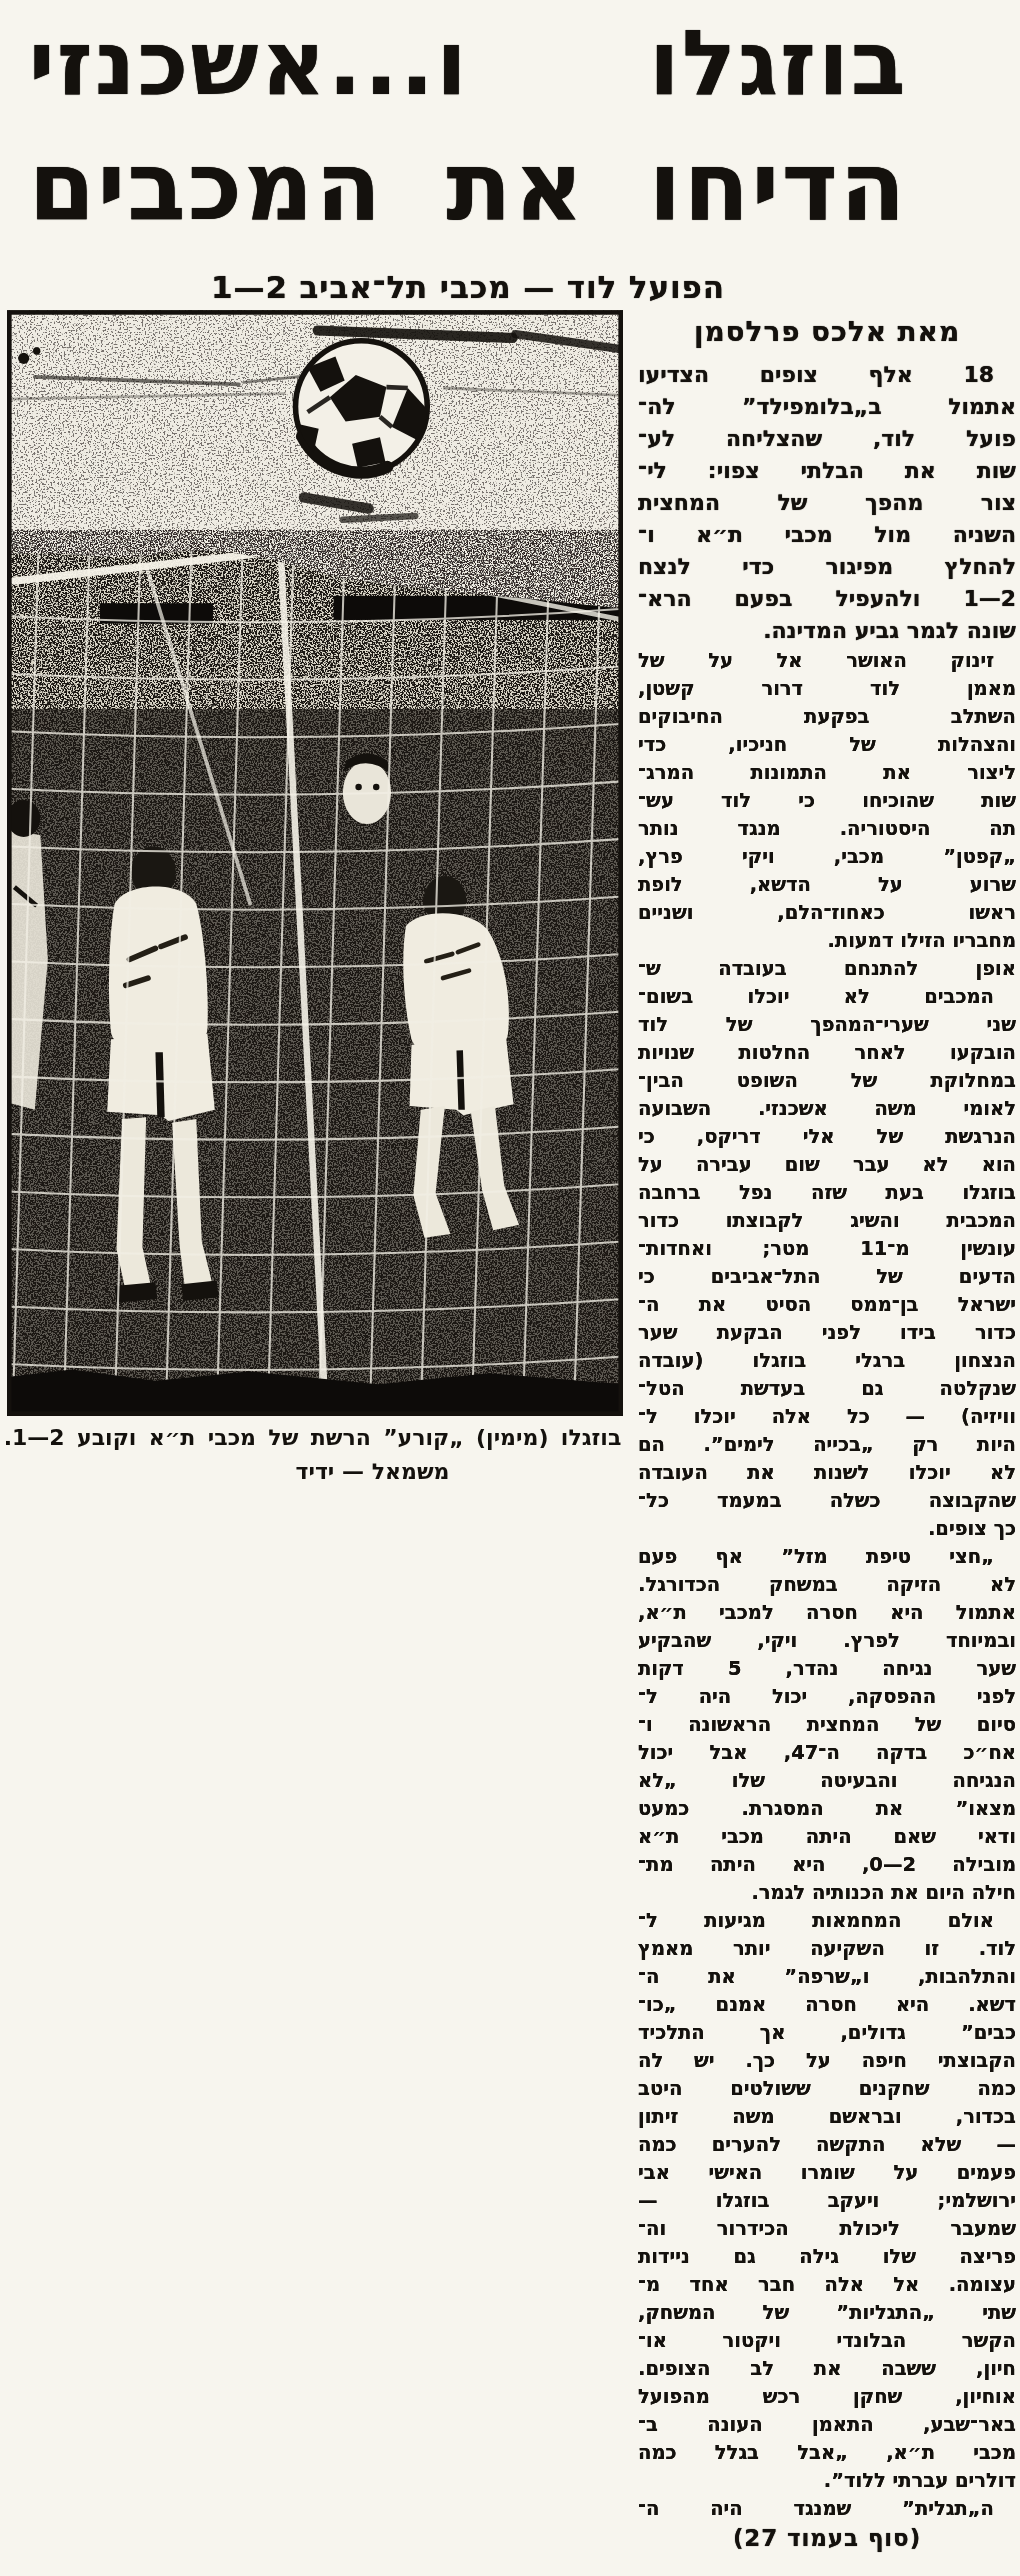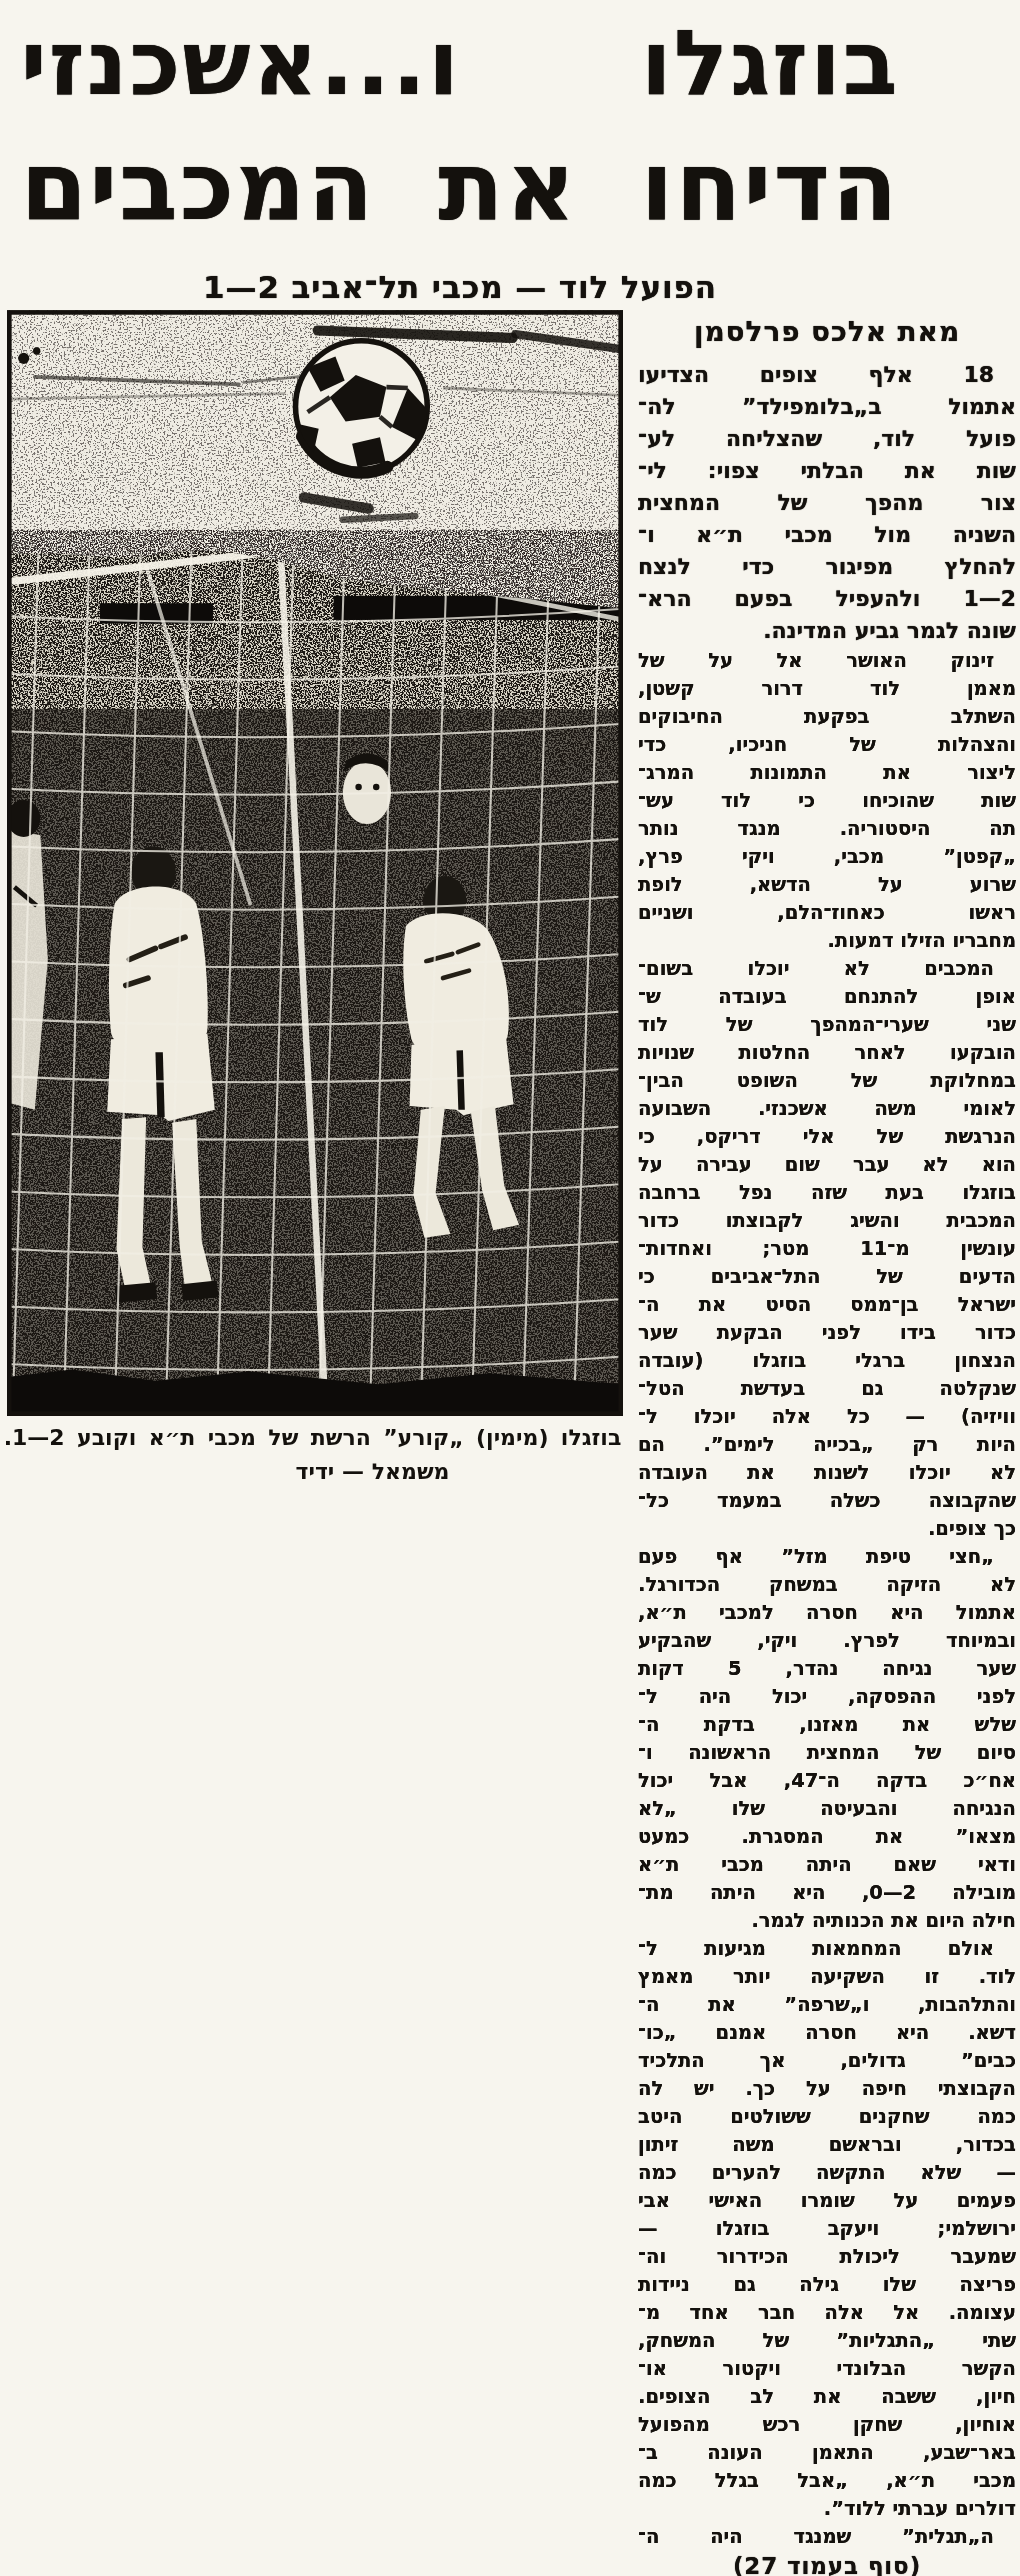--- a/index.html
+++ b/index.html
@@ -5,21 +5,21 @@
   html,body { margin:0; padding:0; }
   body {
     width:1020px; height:2576px; position:relative; overflow:hidden;
     background:#f7f5ee; color:#14110d;
     font-family:"DejaVu Sans", sans-serif;
     direction:rtl;
   }
   .page { position:absolute; inset:0; }
 
   
-  .masthead { position:absolute; top:0; left:0; width:920px; direction:rtl; }
+  .masthead { position:absolute; top:0; left:8px; width:920px; direction:rtl; }
   .hl {
     font-weight:bold; direction:rtl;
     text-align:justify; text-align-last:justify;
     padding:0 20.4px; letter-spacing:1.9px;
     text-shadow:0 0 0.9px #14110d;
     white-space:nowrap; overflow:hidden;
   }
   .hl1 { font-size:90px; line-height:121px; margin-top:1.9px; }
   .hl2 { font-size:96px; line-height:128px; }
   .sub {
@@ -259,22 +259,22 @@
           <div class="ln">והצהלות של חניכיו, כדי</div>
           <div class="ln">ליצור את התמונות המרג־</div>
           <div class="ln">שות שהוכיחו כי לוד עש־</div>
           <div class="ln">תה היסטוריה. מנגד נותר</div>
           <div class="ln">„קפטן” מכבי, ויקי פרץ,</div>
           <div class="ln">שרוע על הדשא, לופת</div>
           <div class="ln">ראשו כאחוז־הלם, ושניים</div>
           <div class="ln end">מחבריו הזילו דמעות.</div>
         </div>
         <div class="para">
+          <div class="ln">אופן להתנחם בעובדה ש־</div>
           <div class="ln first">המכבים לא יוכלו בשום־</div>
-          <div class="ln">אופן להתנחם בעובדה ש־</div>
           <div class="ln">שני שערי־המהפך של לוד</div>
           <div class="ln">הובקעו לאחר החלטות שנויות</div>
           <div class="ln">במחלוקת של השופט הבין־</div>
           <div class="ln">לאומי משה אשכנזי. השבועה</div>
           <div class="ln">הנרגשת של אלי דריקס, כי</div>
           <div class="ln">הוא לא עבר שום עבירה על</div>
           <div class="ln">בוזגלו בעת שזה נפל ברחבה</div>
           <div class="ln">המכבית והשיג לקבוצתו כדור</div>
           <div class="ln">עונשין מ־11 מטר; ואחדות־</div>
           <div class="ln">הדעים של התל־אביבים כי</div>
@@ -288,21 +288,20 @@
           <div class="ln">שהקבוצה כשלה במעמד כל־</div>
           <div class="ln end">כך צופים.</div>
         </div>
         <div class="para">
           <div class="ln first">„חצי טיפת מזל” אף פעם</div>
           <div class="ln">לא הזיקה במשחק הכדורגל.</div>
           <div class="ln">אתמול היא חסרה למכבי ת״א,</div>
           <div class="ln">ובמיוחד לפרץ. ויקי, שהבקיע</div>
           <div class="ln">שער נגיחה נהדר, 5 דקות</div>
           <div class="ln">לפני ההפסקה, יכול היה ל־</div>
-          <div class="ln">שלש את מאזנו, בדקת ה־</div>
           <div class="ln">סיום של המחצית הראשונה ו־</div>
           <div class="ln">אח״כ בדקה ה־47, אבל יכול</div>
           <div class="ln">הנגיחה והבעיטה שלו „לא</div>
           <div class="ln">מצאו” את המסגרת. כמעט</div>
           <div class="ln">ודאי שאם היתה מכבי ת״א</div>
           <div class="ln">מובילה 2—0, היא היתה מת־</div>
           <div class="ln end">חילה היום את הכנותיה לגמר.</div>
         </div>
         <div class="para">
           <div class="ln first">אולם המחמאות מגיעות ל־</div>

